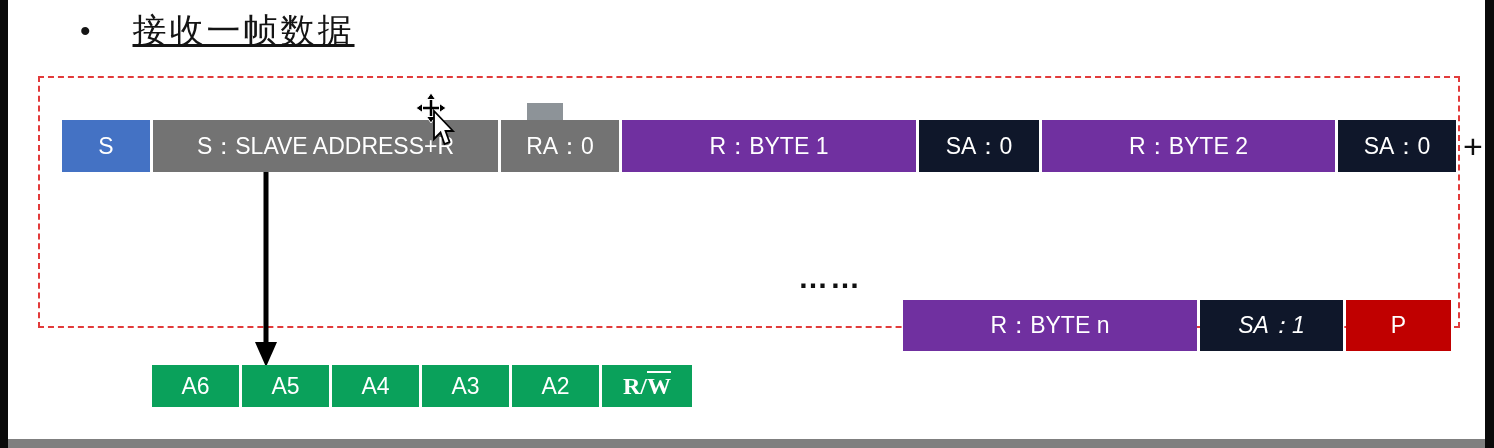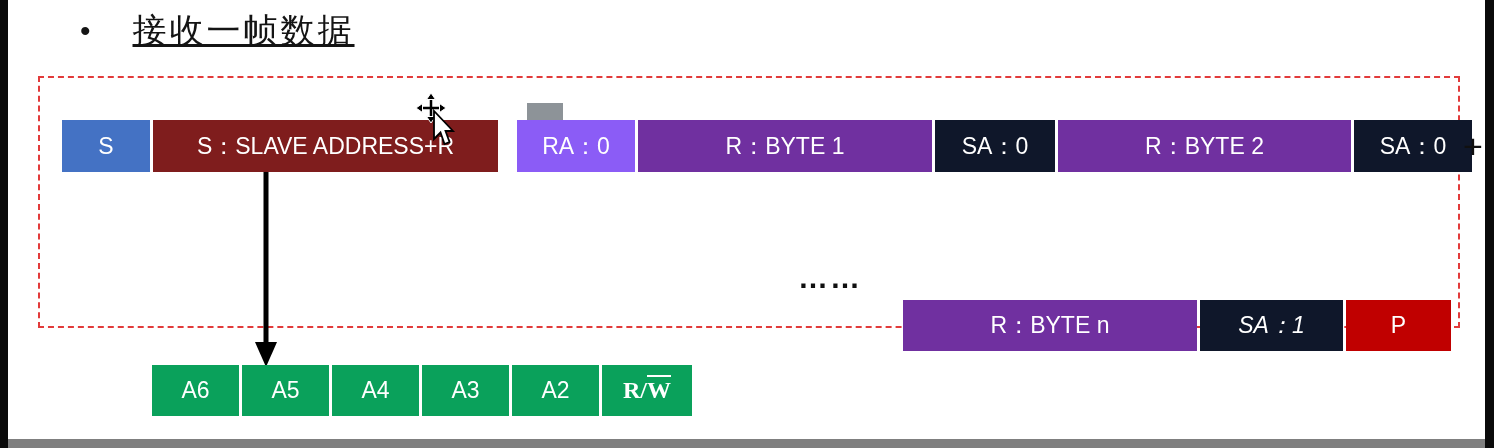--- a/index.html
+++ b/index.html
@@ -24,22 +24,22 @@
   .dashed-box{position:absolute;left:38px;top:76px;width:1422px;height:252px;
     border:2px dashed #E23B3B;box-sizing:border-box;}
 
   
   .row{position:absolute;display:flex;gap:3px;}
   .row1{left:62px;top:120px;height:52px;}
   .row2{left:903px;top:252px;height:51px;margin-top:48px;}
   .blk{display:flex;align-items:center;justify-content:center;
     color:#fff;font-size:23px;white-space:nowrap;}
   .c-blue{background:#4472C4;}
-  .c-green{background:#7f1d1d;}
-  .c-dark{background:#8b5cf6;margin-left:16px;}
+  .c-green{background:#737373;}
+  .c-dark{background:#737373;}
   .c-purple{background:#7030A0;}
   .c-gold{background:#0f172a;}
   .c-red{background:#C00000;}
   .w-s{width:88px;}
   .w-addr{width:345px;}
   .w-ra{width:118px;}
   .w-b1{width:294px;}
   .w-sa{width:120px;}
   .w-b2{width:293px;}
   .w-sa2{width:118px;}
@@ -49,21 +49,21 @@
 
   .plus{position:absolute;left:1463px;top:120px;height:52px;display:flex;align-items:center;
     font-size:34px;color:#101010;}
   .ellipsis{position:absolute;left:798px;top:252px;height:51px;display:flex;align-items:center;
     font-size:30px;font-weight:bold;color:#101010;letter-spacing:2px;}
 
   
   .down-arrow{position:absolute;left:244px;top:172px;width:44px;height:196px;}
 
   
-  .bits{left:152px;top:365px;height:51px;}
+  .bits{left:152px;top:365px;height:42px;}
   .bit{width:87px;background:#0AA15B;display:flex;align-items:center;justify-content:center;
     color:#fff;font-size:23px;}
   .bit-last{width:90px;font-family:"Liberation Serif",serif;font-weight:bold;font-size:24px;}
   .over{text-decoration:overline;}
 
   
   .fragment{position:absolute;left:527px;top:103px;width:36px;height:19px;background:#8d9398;}
 
   
   .cursor{position:absolute;left:405px;top:92px;z-index:30;}

